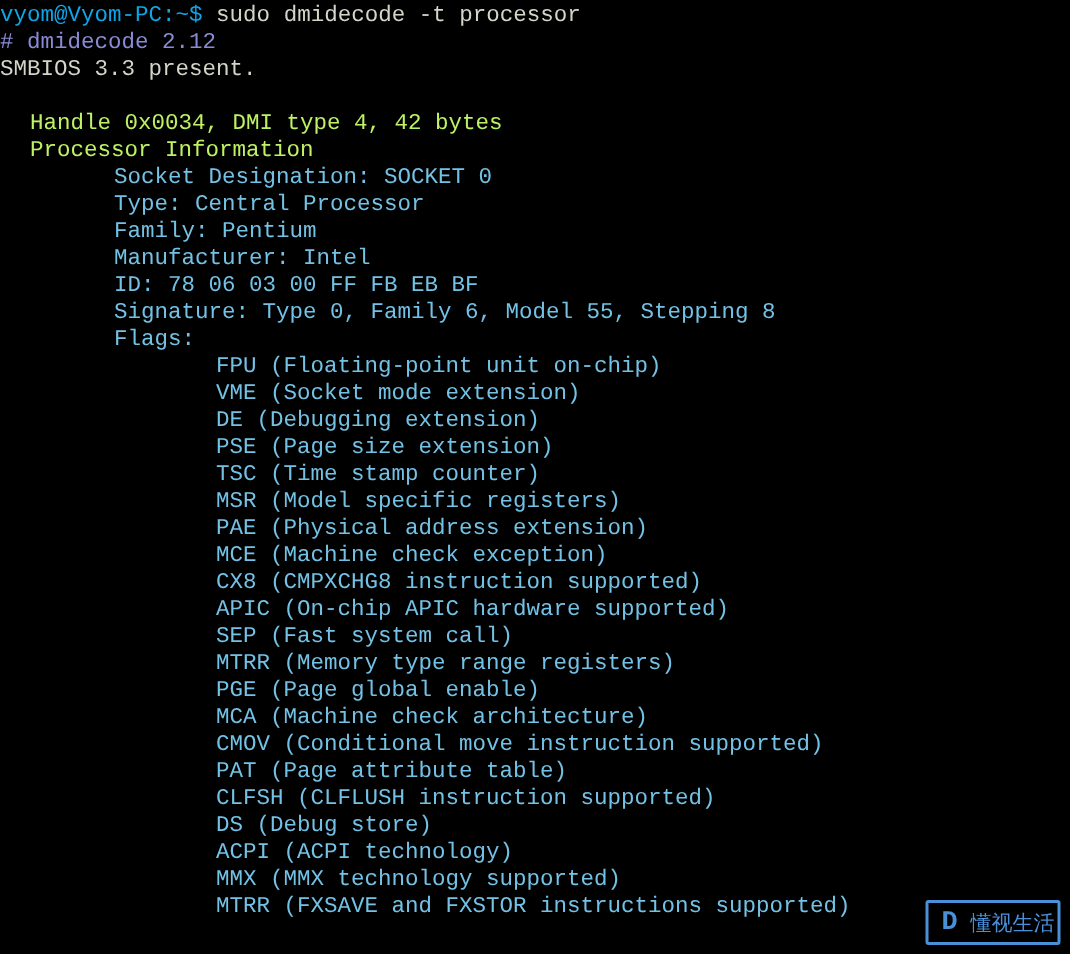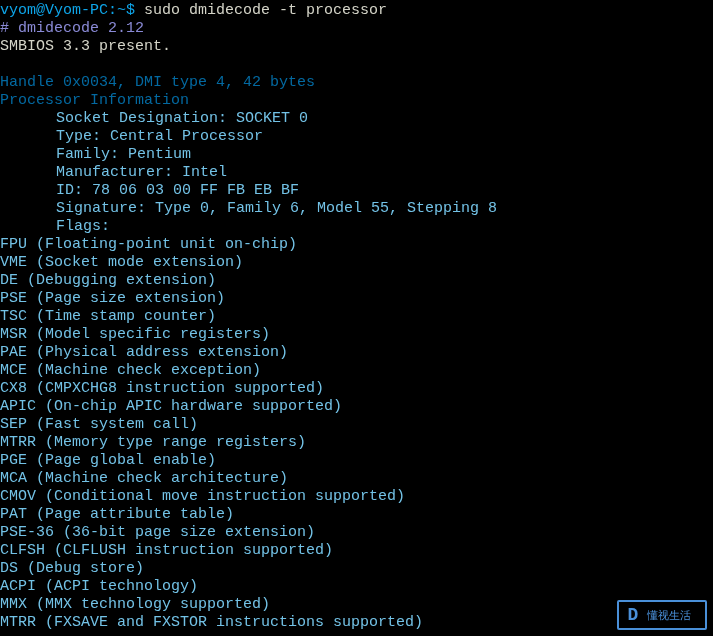--- a/index.html
+++ b/index.html
@@ -28,27 +28,28 @@
     .cmd {
       color: #d4d4c8;
     }
     .comment {
       color: #8a8ad6;
     }
     .header {
       color: #d4d4c8;
     }
     .section {
-      color: #0369a1;
+      color: #bef264;
+      margin-left: 20px;
     }
     .field {
       color: #73c2e6;
     }
-    .ind1 { padding-left: 56px; }
-    .ind2 { }
+    .ind1 { padding-left: 76px; }
+    .ind2 { padding-left: 144px; }
     .watermark {
       position: absolute;
       right: 6px;
       bottom: 6px;
       width: 90px;
       height: 30px;
       border: 2px solid #4a90d9;
       border-radius: 2px;
       display: flex;
       align-items: center;
@@ -59,21 +60,21 @@
       height: 100%;
       display: flex;
       align-items: center;
       justify-content: center;
       color: #4a90d9;
       font-size: 18px;
       font-weight: bold;
     }
     .watermark-text {
       color: #4a90d9;
-      font-size: 11px;
+      font-size: 14px;
       font-family: sans-serif;
     }
   </style>
 </head>
 <body>
 
 <div class="line"><span class="prompt">vyom@Vyom-PC</span><span class="prompt">:</span><span class="prompt">~</span><span class="prompt">$ </span><span class="cmd">sudo dmidecode -t processor</span></div>
 <div class="line comment"># dmidecode 2.12</div>
 <div class="line header">SMBIOS 3.3 present.</div>
 <div class="line">&nbsp;</div>
@@ -96,21 +97,20 @@
     <div class="line field ind2">PAE (Physical address extension)</div>
     <div class="line field ind2">MCE (Machine check exception)</div>
     <div class="line field ind2">CX8 (CMPXCHG8 instruction supported)</div>
     <div class="line field ind2">APIC (On-chip APIC hardware supported)</div>
     <div class="line field ind2">SEP (Fast system call)</div>
     <div class="line field ind2">MTRR (Memory type range registers)</div>
     <div class="line field ind2">PGE (Page global enable)</div>
     <div class="line field ind2">MCA (Machine check architecture)</div>
     <div class="line field ind2">CMOV (Conditional move instruction supported)</div>
     <div class="line field ind2">PAT (Page attribute table)</div>
-    <div class="line field ind2">PSE-36 (36-bit page size extension)</div>
     <div class="line field ind2">CLFSH (CLFLUSH instruction supported)</div>
     <div class="line field ind2">DS (Debug store)</div>
     <div class="line field ind2">ACPI (ACPI technology)</div>
     <div class="line field ind2">MMX (MMX technology supported)</div>
     <div class="line field ind2">MTRR (FXSAVE and FXSTOR instructions supported)</div>
   </div>
 
 <div class="watermark">
   <div class="watermark-icon">D</div>
   <div class="watermark-text">懂视生活</div>

